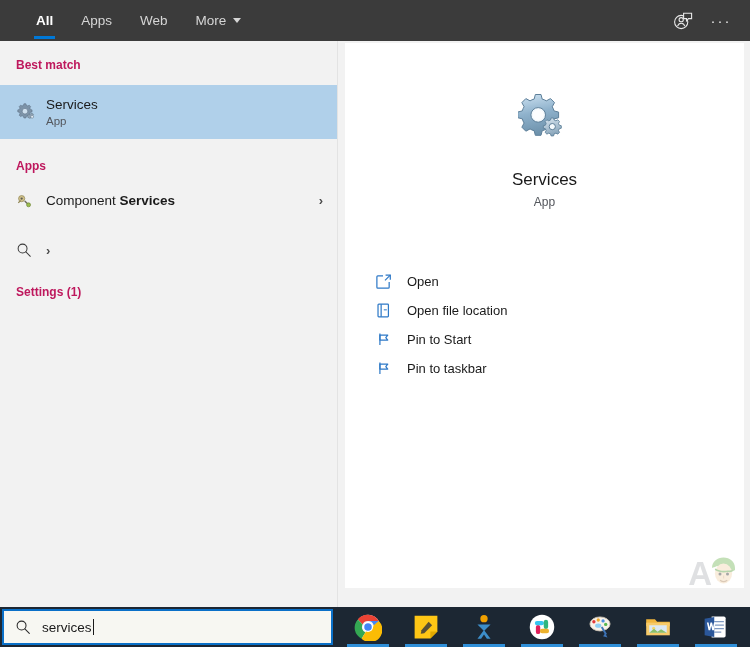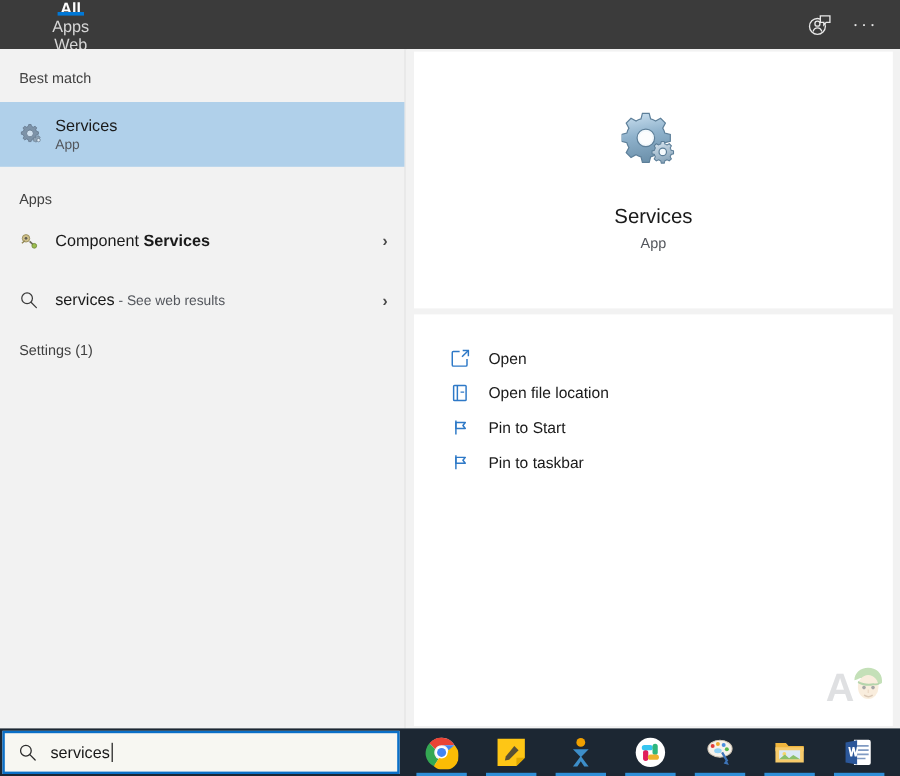--- a/index.html
+++ b/index.html
@@ -11,21 +11,21 @@
   }
   #root { position: relative; width: 750px; height: 647px; }
 
   
   .header {
     position: absolute; left: 0; top: 0;
     width: 750px; height: 41px;
     background: #3b3b3b;
     display: flex; align-items: center;
   }
-  .tabs { display: flex; align-items: center; height: 41px; margin-left: 22px; flex-direction: column; }
+  .tabs { display: flex; align-items: center; height: 41px; margin-left: 22px; }
   .tab {
     position: relative;
     height: 41px;
     display: flex; align-items: center;
     padding: 0 14px;
     color: #d6d6d6;
     font-size: 13.5px;
     cursor: default;
   }
   .tab.active { color: #ffffff; font-weight: bold; }
@@ -66,21 +66,21 @@
     border-right: 1px solid #e3e3e3;
   }
   .right-panel {
     position: absolute; left: 339px; top: 0;
     width: 411px; height: 566px;
     background: #f2f2f2;
   }
 
   
   .group-title {
-    font-size: 12px; font-weight: normal; color: #404040;
+    font-size: 12px; font-weight: bold; color: #be185d;
     padding: 0 0 0 16px;
     height: 26px; display: flex; align-items: center;
   }
   .row {
     display: flex; align-items: center;
     height: 30px;
     padding-left: 16px; padding-right: 14px;
     cursor: default;
     position: relative;
   }
@@ -101,21 +101,21 @@
 
   .magnifier-sm { width: 16px; height: 16px; }
 
   
   .card {
     position: absolute; left: 6px;
     width: 399px;
     background: #ffffff;
   }
   .card-hero { top: 2px; height: 214px; }
-  .card-actions { top: 221px; height: 343px; }
+  .card-actions { top: 204px; height: 343px; }
 
   .hero-inner {
     height: 214px;
     display: flex; flex-direction: column;
     align-items: center; justify-content: center;
   }
   .hero-icon { margin-bottom: 20px; }
   .hero-title { font-size: 17px; color: #1a1a1a; line-height: 22px; }
   .hero-sub { font-size: 12px; color: #53565c; margin-top: 4px; }
 
@@ -267,25 +267,20 @@
 
       <div style="height:14px"></div>
 
       <div style="height:6px"></div>
       <div class="row" style="height:30px">
         <div class="row-icon">
           <svg class="magnifier-sm" viewBox="0 0 18 18">
             <circle cx="7.4" cy="7.4" r="5" stroke="#3a3a3a" stroke-width="1.15" fill="none"></circle>
             <path d="M11.1 11.1l5 5" stroke="#3a3a3a" stroke-width="1.15" fill="none" stroke-linecap="round"></path>
           </svg>
-        </div>
-        <div class="row-text">
-          <div class="row-title">
-            <span>services</span><span class="row-sub-inline"> - See web results</span>
-          </div>
         </div>
         <span class="chev">›</span>
       </div>
 
       <div style="height:14px"></div>
       <div class="group-title">Settings (1)</div>
 
     </div>
 
     <div class="right-panel">

